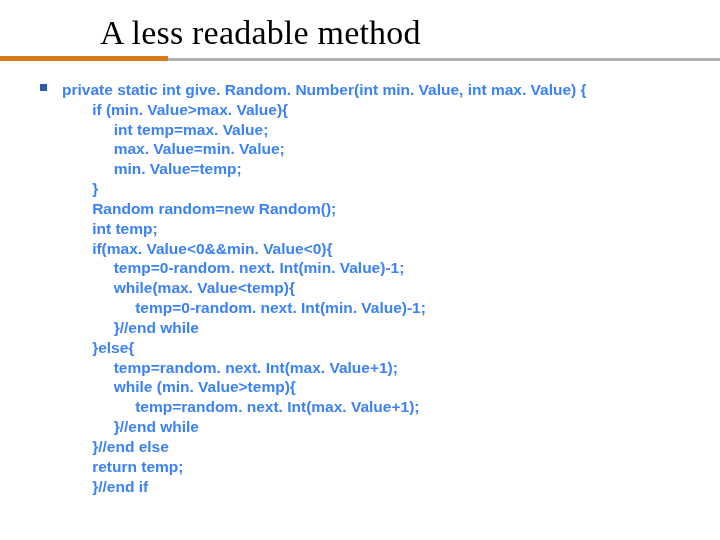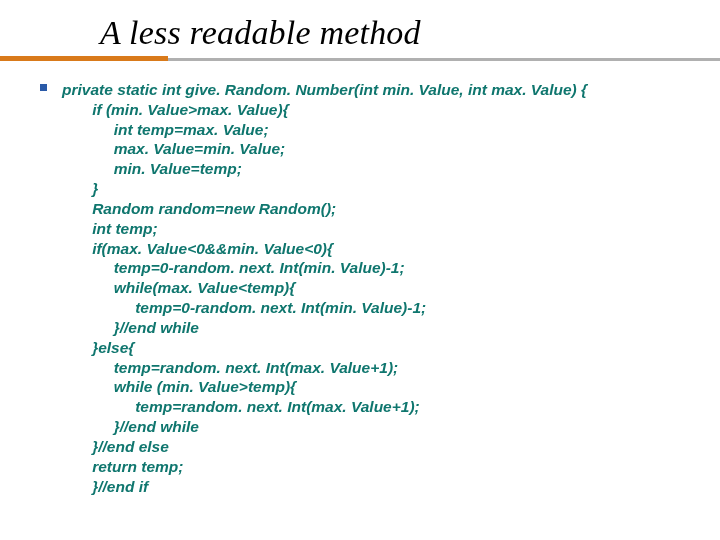--- a/index.html
+++ b/index.html
@@ -9,21 +9,20 @@
     height: 540px;
     background: #fff;
     font-family: "Times New Roman", Times, serif;
     overflow: hidden;
   }
   .slide {
     position: relative;
     width: 720px;
     height: 540px;
     box-sizing: border-box;
-    font-style: italic;
   }
   .title {
     position: absolute;
     top: 14px;
     left: 100px;
     font-size: 34px;
     color: #000;
     font-family: "Times New Roman", Times, serif;
     letter-spacing: 0.2px;
   }
@@ -62,21 +61,21 @@
     left: 0;
     width: 7px;
     height: 7px;
     background: #2a5aa8;
   }
   .code {
     margin-left: 22px;
     font-family: Verdana, Tahoma, Geneva, sans-serif;
     font-size: 15.5px;
     line-height: 1.28;
-    color: #0f766e;
+    color: #3b82f6;
     white-space: pre;
     font-weight: 600;
   }
 </style>
 </head>
 <body>
 
 <div class="slide">
 
   <div class="title">A less readable method</div>

